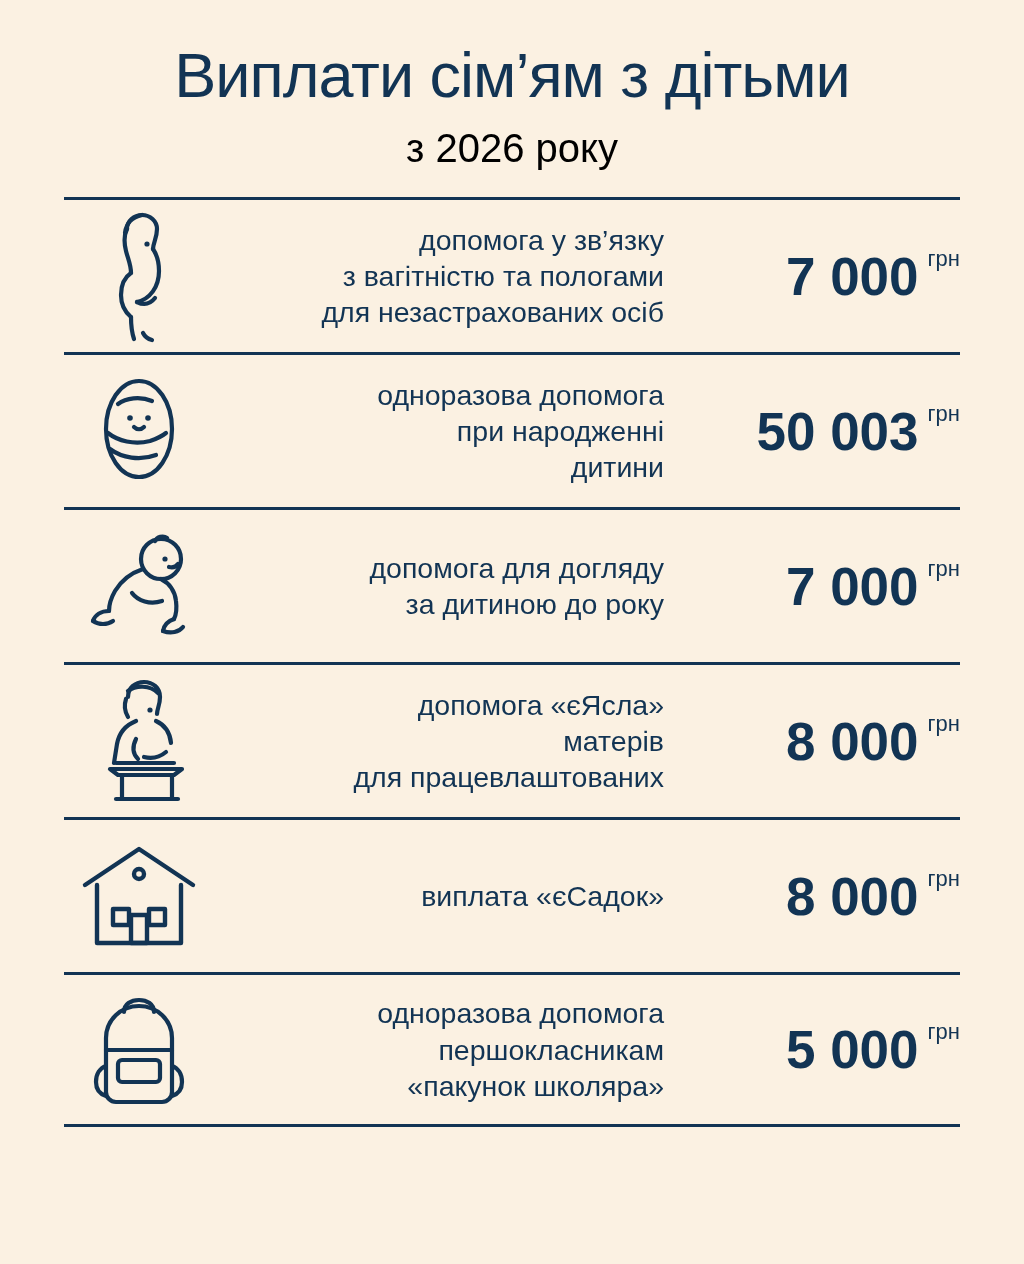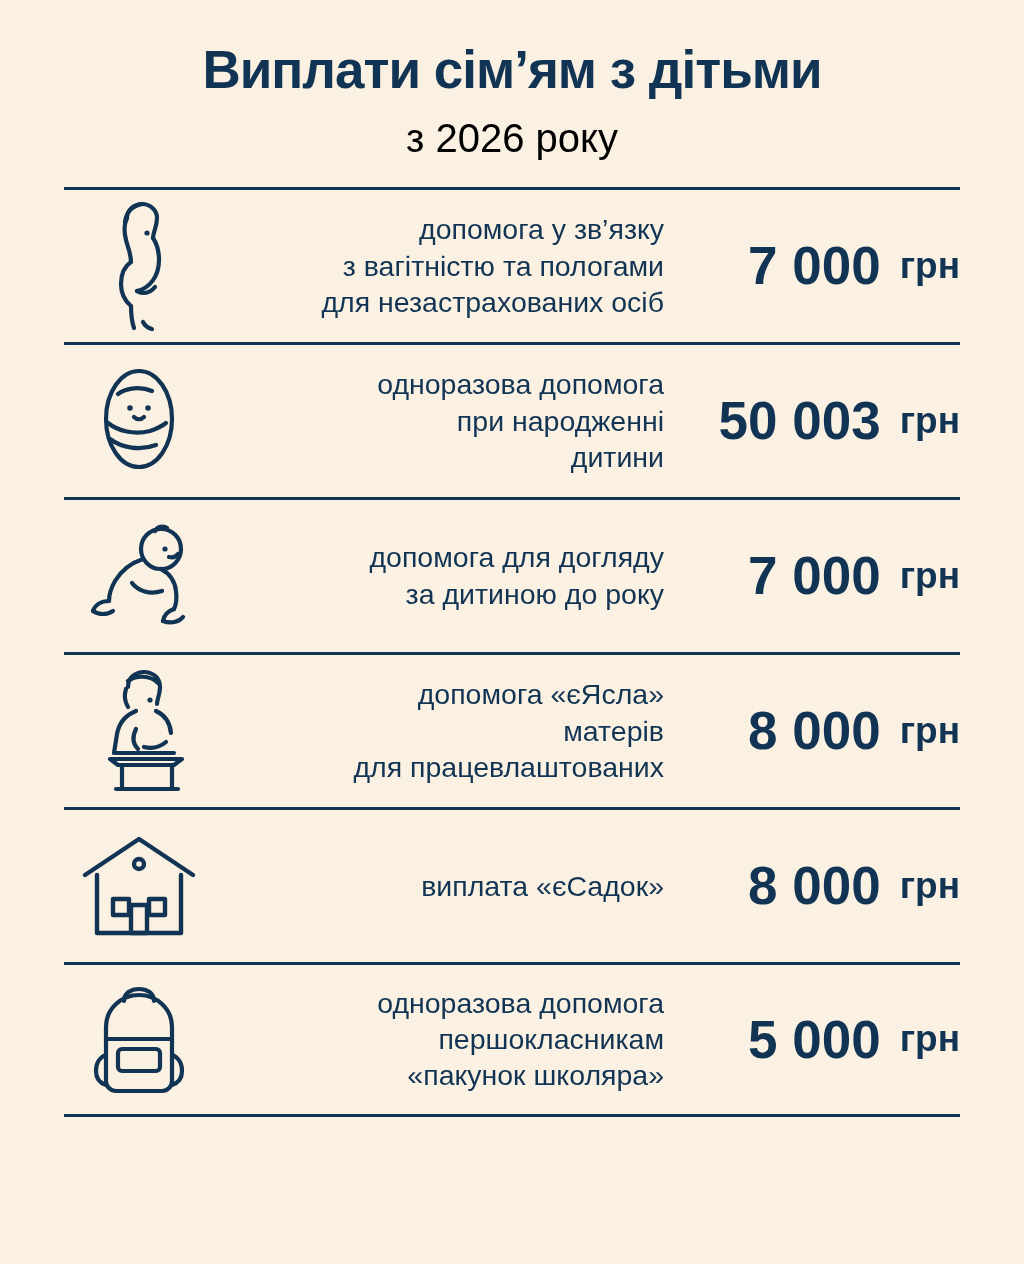--- a/index.html
+++ b/index.html
@@ -19,22 +19,22 @@
     width: 1024px;
     height: 1264px;
     background: #FBF1E2;
     box-sizing: border-box;
   }
   .header {
     padding-top: 42px;
     text-align: center;
   }
   .title {
-    font-size: 53px;
-    font-weight: bold;
+    font-size: 63px;
+    font-weight: normal;
     letter-spacing: -1px;
     color: #123454;
     line-height: 1.05;
     margin: 0;
     white-space: nowrap;
   }
   .subtitle {
     font-size: 40px;
     font-weight: normal;
     color: #000000;
@@ -66,36 +66,36 @@
     font-size: 28.5px;
     line-height: 1.27;
     font-weight: 500;
     color: #123454;
     padding-right: 6px;
     text-align: right;
   }
   .amount-cell {
     flex: 0 0 auto;
     display: flex;
-    align-items: center;
+    align-items: flex-start;
     justify-content: flex-end;
     white-space: nowrap;
     min-width: 290px;
   }
   .amount {
     font-size: 53px;
     font-weight: bold;
     color: #123454;
     letter-spacing: 0px;
   }
   .currency {
-    font-size: 37px;
-    font-weight: bold;
-    color: #123454;
-    margin-left: 19px;
+    font-size: 22px;
+    font-weight: normal;
+    color: #123454;
+    margin-left: 9px;
   }
   svg { display: block; }
 </style>
 </head>
 <body>
 
 <div class="page">
 
   <div class="header">
     <div class="title">Виплати сім’ям з дітьми</div>

